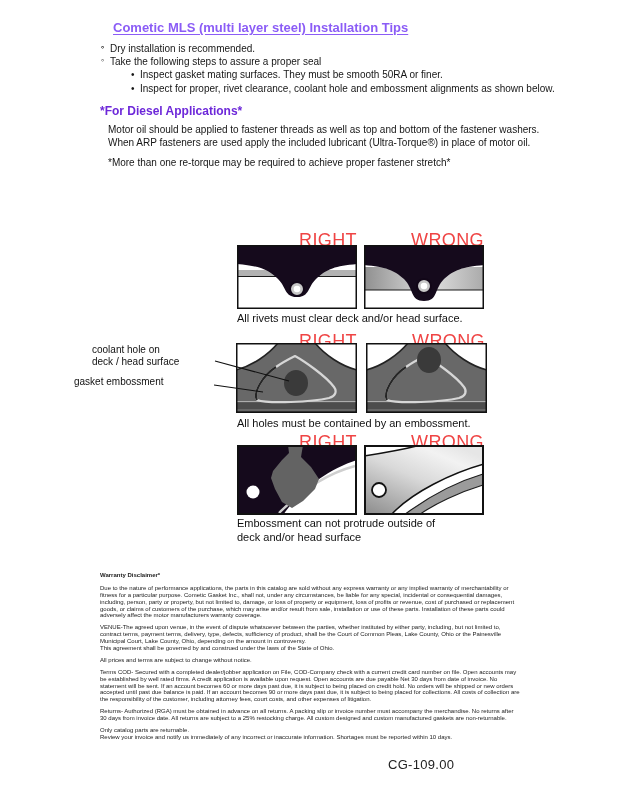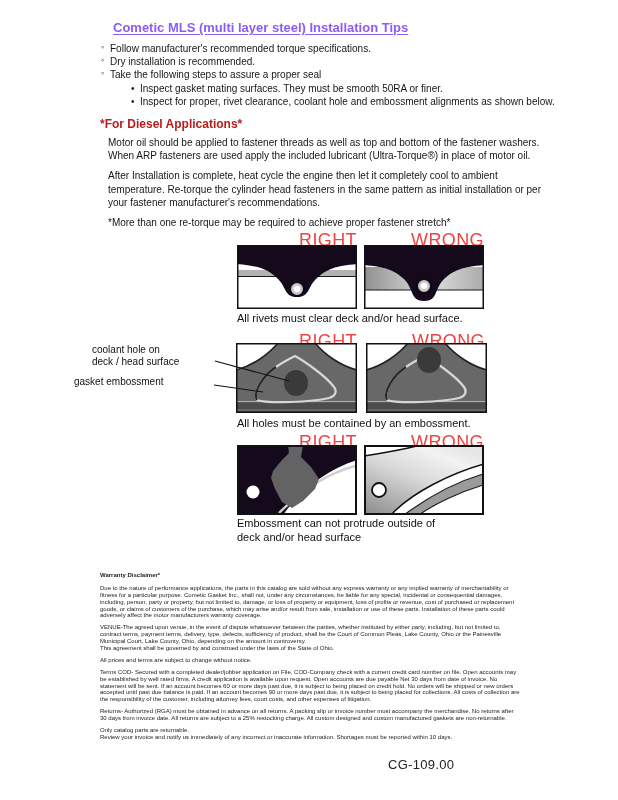--- a/index.html
+++ b/index.html
@@ -15,21 +15,21 @@
     margin:0 0 7px 13px; font-size:13px; font-weight:bold; color:#8b5cf6;
     text-decoration:underline; text-underline-offset:2px;
   }
   .tips { margin:0; padding:0; list-style:none; font-size:10px; line-height:1.32; color:#161616; }
   .tips > li { position:relative; padding-left:10px; }
   .marker { position:absolute; left:1px; top:0px; font-size:9px; }
   .subtips { list-style:none; margin:0; padding:0 0 0 21px; }
   .subtips li { position:relative; padding-left:9px; }
   .submarker { position:absolute; left:0; top:0px; font-size:10px; }
 
-  .diesel-heading { margin:9px 0 5px 0; font-size:12px; font-weight:bold; color:#b91c1c; }
+  .diesel-heading { margin:9px 0 5px 0; font-size:12px; font-weight:bold; color:#6d28d9; }
   .diesel p { margin:0 0 7px 8px; font-size:10px; line-height:1.32; color:#161616; }
 
   
   .diagrams { position:absolute; left:0; top:228px; width:618px; height:344px; }
   .dg-label { position:absolute; width:120px; text-align:right; font-size:18px; letter-spacing:0.4px; color:#ef4444; }
   .panel { position:absolute; width:120px; }
   .panel svg { display:block; width:100%; height:100%; }
   .caption { position:absolute; font-size:11px; color:#111; }
   .annotation { position:absolute; width:121px; text-align:left; font-size:10px; line-height:1.18; color:#111; white-space:pre-line; }
   .leaders { position:absolute; left:0; top:0; width:618px; height:344px; pointer-events:none; }
@@ -45,21 +45,20 @@
 <body>
 
 <div class="page">
 
   <div class="intro">
     <h1 class="title">Cometic MLS (multi layer steel) Installation Tips</h1>
 
     <ul class="tips">
       <li>
         <span class="marker">◦</span>
-        <span>Follow manufacturer's recommended torque specifications.</span>
       </li>
       <li>
         <span class="marker">◦</span>
         <span>Dry installation is recommended.</span>
       </li>
       <li>
         <span class="marker">◦</span>
         <span>Take the following steps to assure a proper seal</span>
         <ul class="subtips">
           <li>
@@ -70,21 +69,20 @@
             <span class="submarker">•</span>
             <span>Inspect for proper, rivet clearance, coolant hole and embossment alignments as shown below.</span>
           </li>
         </ul>
       </li>
     </ul>
 
     <div class="diesel">
       <div class="diesel-heading">*For Diesel Applications*</div>
       <p>Motor oil should be applied to fastener threads as well as top and bottom of the fastener washers. When ARP fasteners are used apply the included lubricant (Ultra-Torque®) in place of motor oil.</p>
-      <p>After Installation is complete, heat cycle the engine then let it completely cool to ambient temperature. Re-torque the cylinder head fasteners in the same pattern as initial installation or per your fastener manufacturer's recommendations.</p>
       <p>*More than one re-torque may be required to achieve proper fastener stretch*</p>
     </div>
   </div>
 
   <div class="diagrams">
 
     <div class="dg-label" style="left:237px; top:2px;">RIGHT</div>
     <div class="dg-label" style="left:364px; top:2px;">WRONG</div>
 
     <div class="panel" style="left:237px; top:17px; height:64px;">

